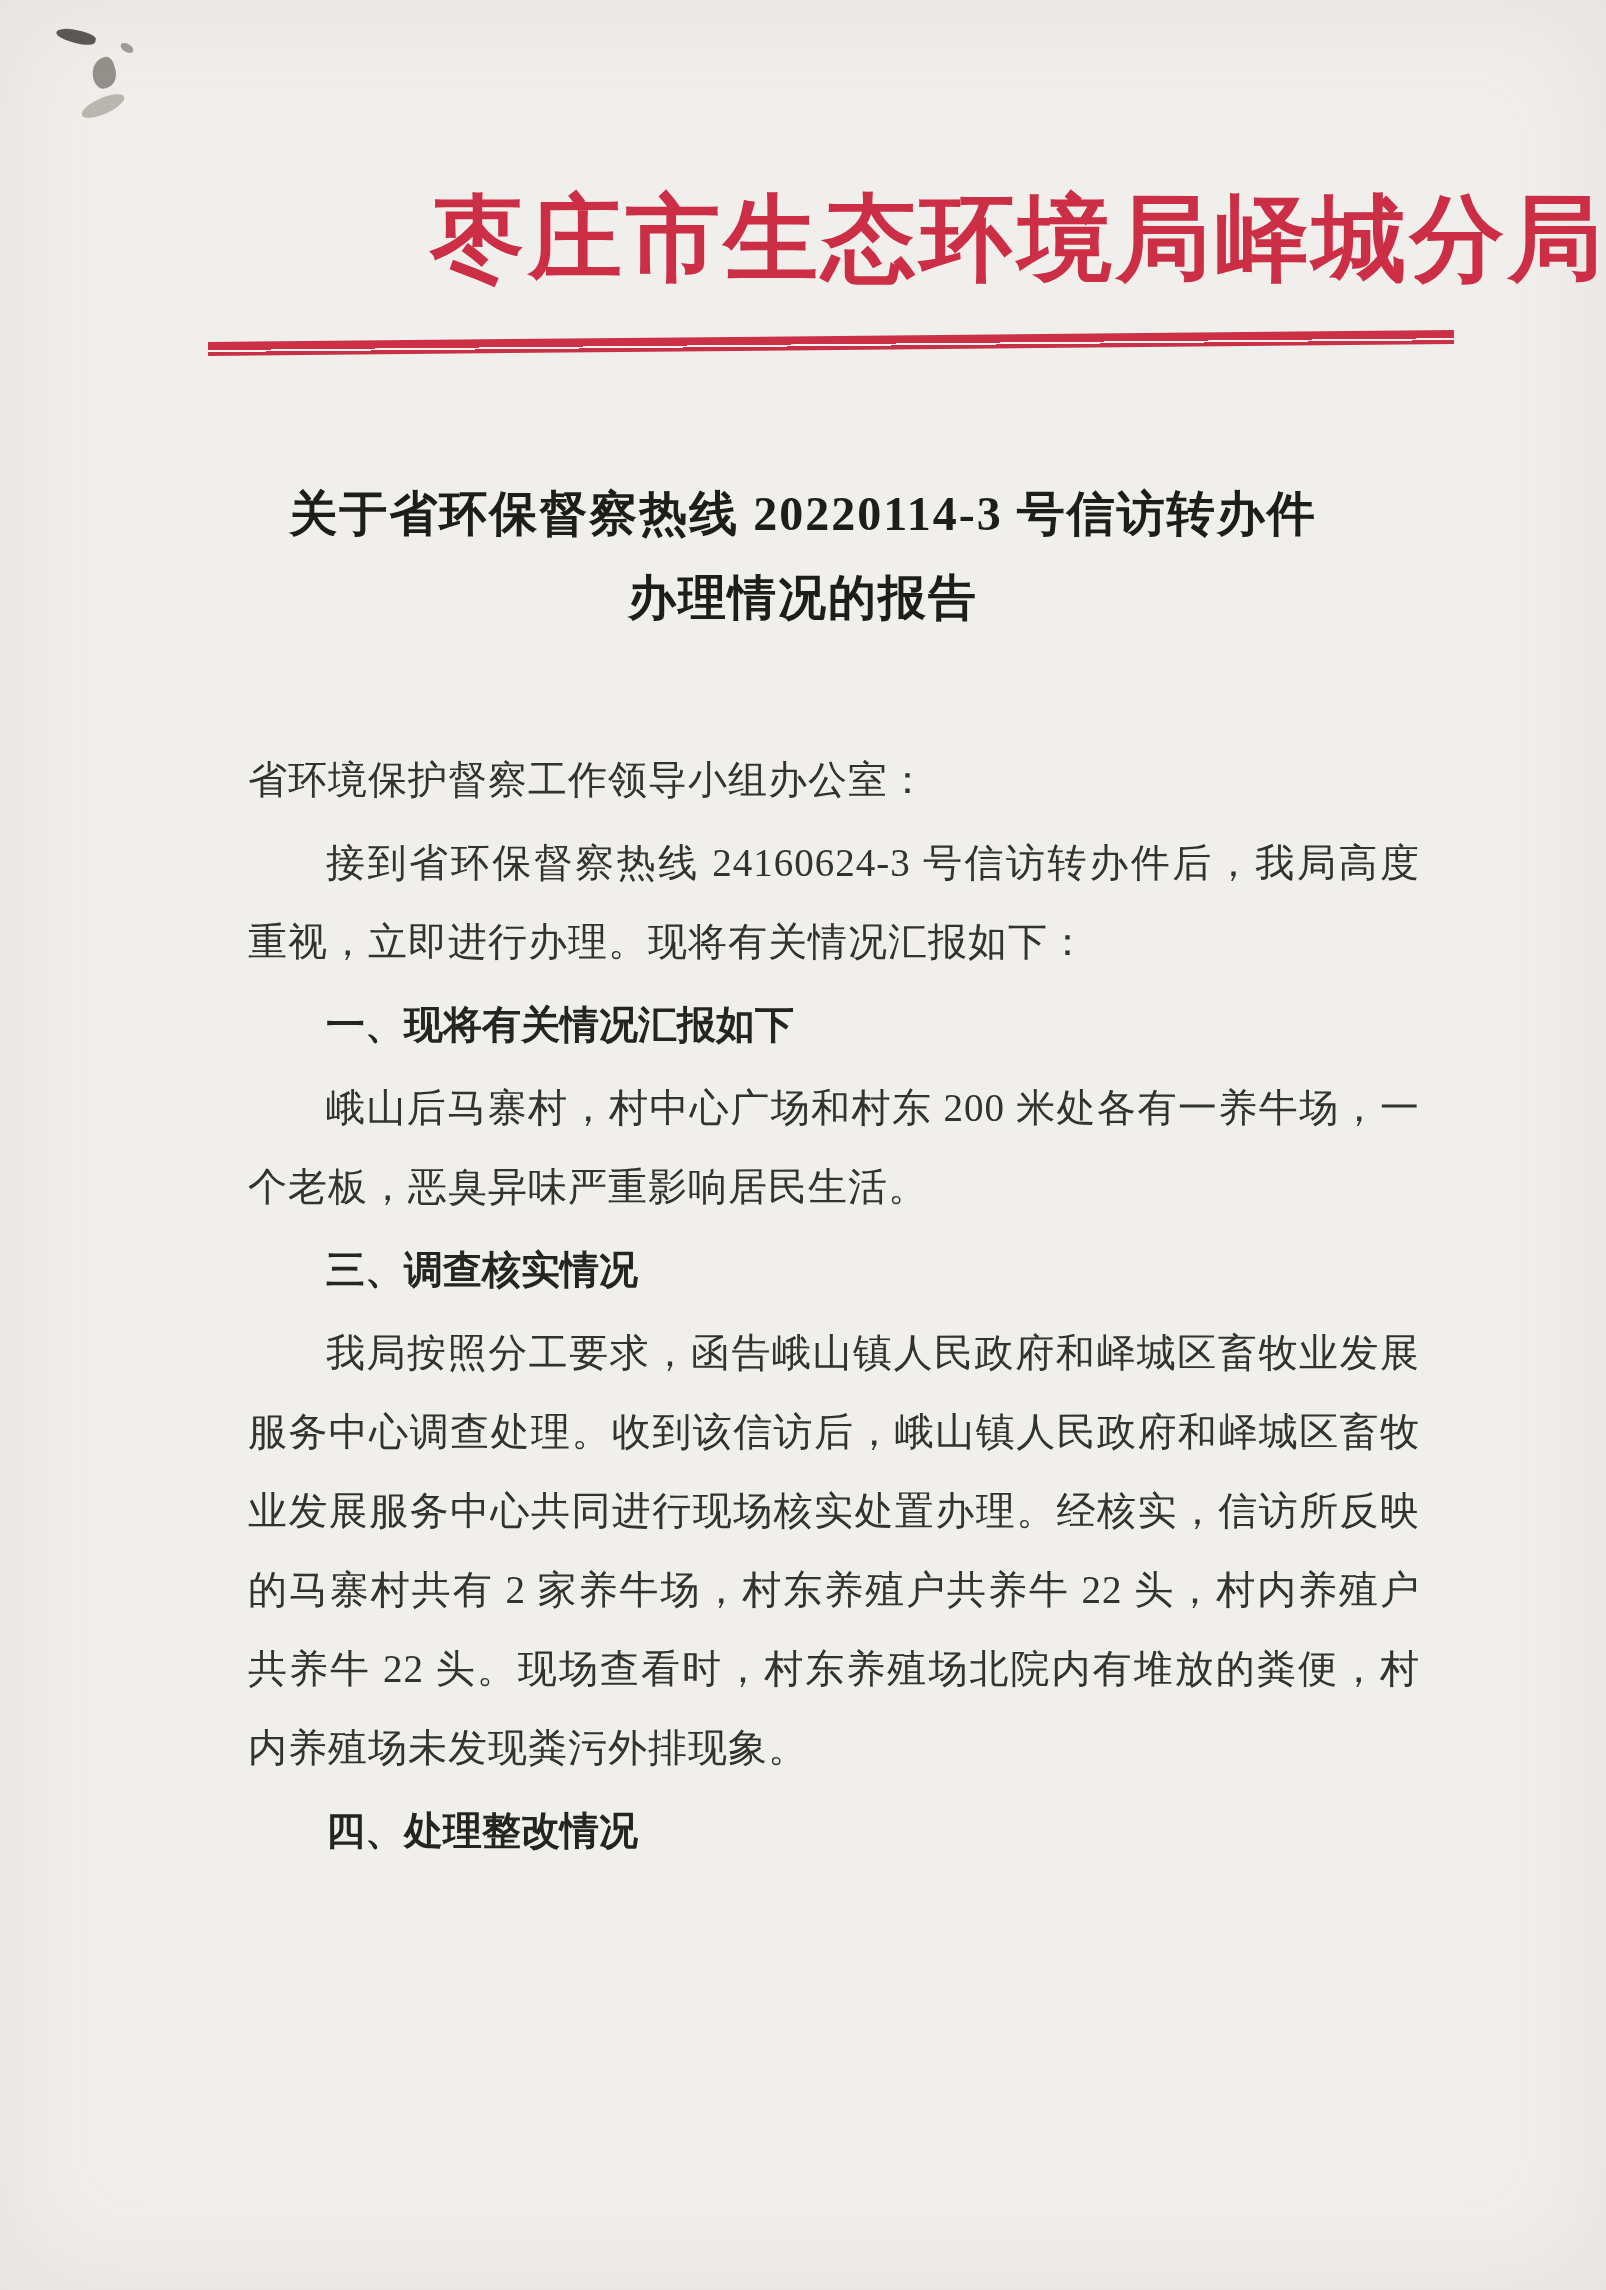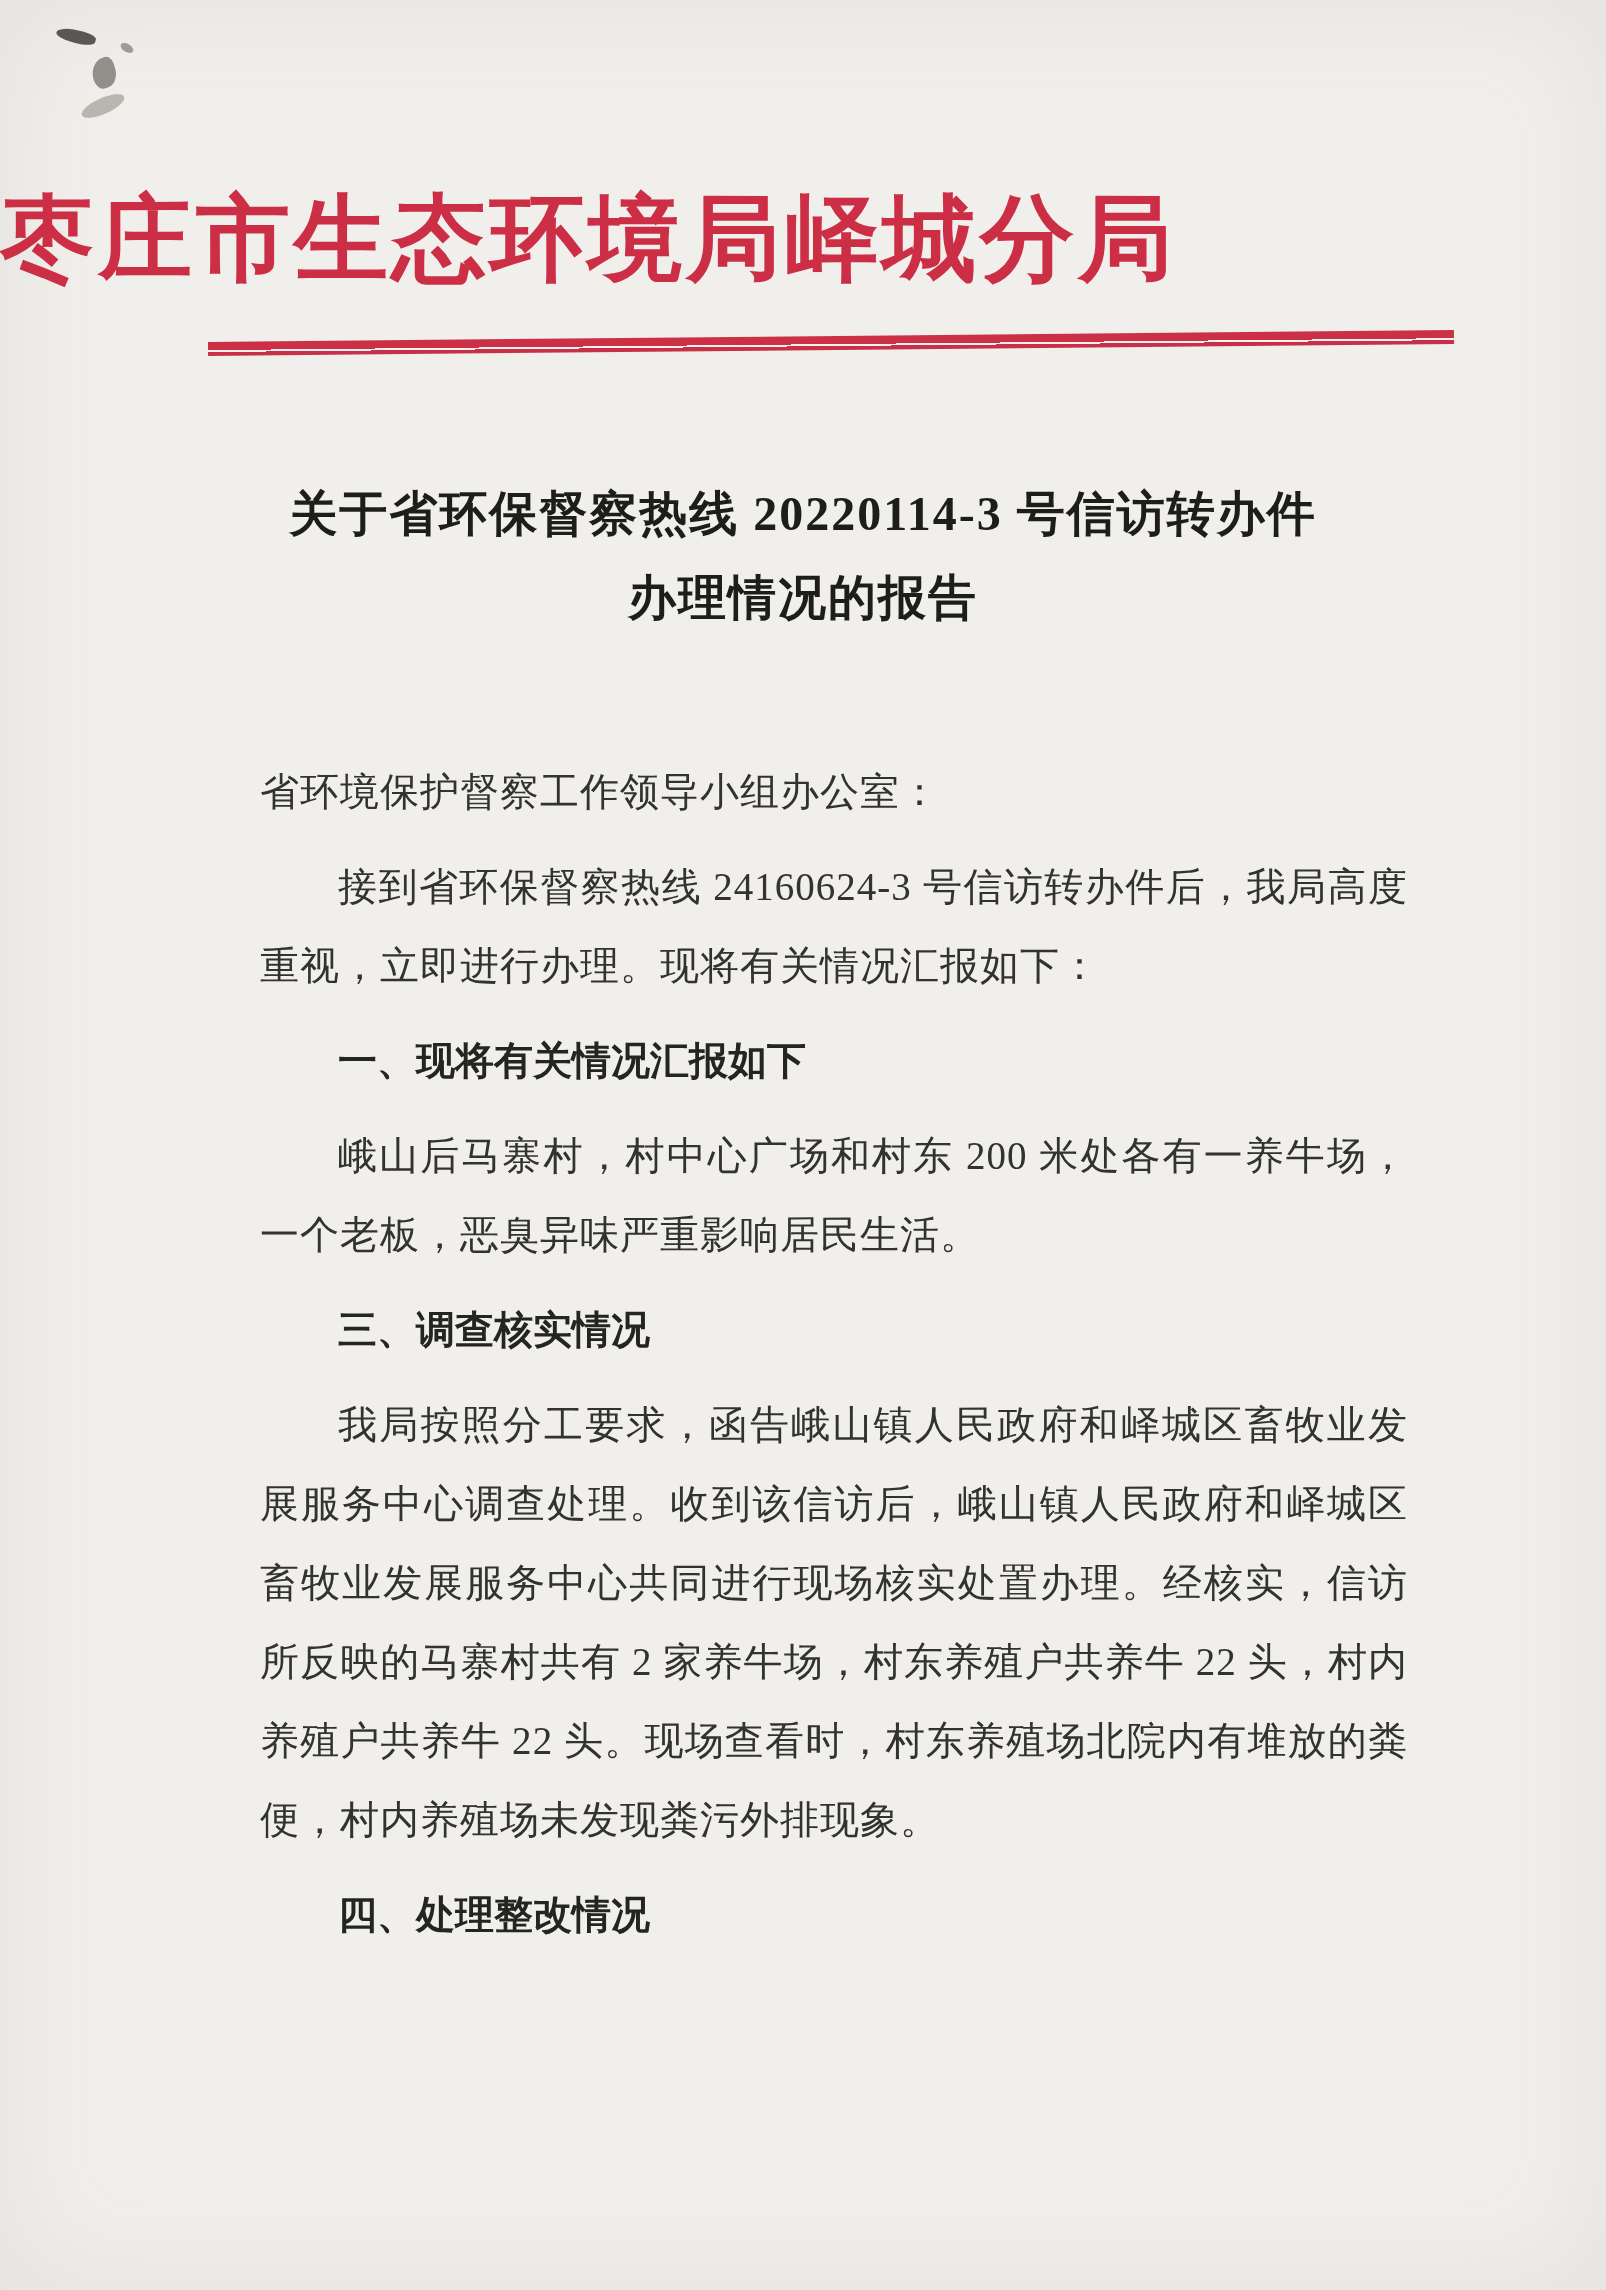--- a/index.html
+++ b/index.html
@@ -22,21 +22,21 @@
   .a1 { left: 56px; top: 30px; width: 40px; height: 13px; background:#413e39; border-radius: 60% 40% 50% 50%; transform: rotate(14deg); opacity:.85; }
   .a2 { left: 92px; top: 58px; width: 24px; height: 30px; background:#55514b; border-radius: 70% 30% 60% 40%; transform: rotate(-18deg); opacity:.6; }
   .a3 { left: 80px; top: 98px; width: 46px; height: 16px; background:#8d897f; border-radius: 50%; transform: rotate(-24deg); opacity:.55; }
   .a4 { left: 120px; top: 44px; width: 14px; height: 8px; background:#6b675f; border-radius: 50%; transform: rotate(30deg); opacity:.6; }
 
   .letterhead {
     position: absolute;
     top: 176px;
     left: 0;
     width: 100%;
-    text-align: left;
+    text-align: right;
     color: #cc2f45;
     font-weight: 700;
     font-size: 94px;
     letter-spacing: 4px;
     font-family: "Liberation Serif", serif;
     white-space: nowrap;
   }
   .red-rule {
     position: absolute;
     top: 336px;
@@ -67,21 +67,21 @@
     top: 736px;
     left: 244px;
     width: 1180px;
     font-size: 39px;
     line-height: 79px;
     color: #32322e;
     text-align: justify;
     letter-spacing: 1px;
     font-family: "Liberation Serif", serif;
   }
-  .body-block p { margin: 16px; }
+  .body-block p { margin: 4px; }
   .para { text-indent: 2em; }
   .heading {
     text-indent: 2em;
     font-family: "Liberation Sans", sans-serif;
     font-weight: 700;
     color: #242422;
     letter-spacing: 0;
   }
 </style>
 </head>

